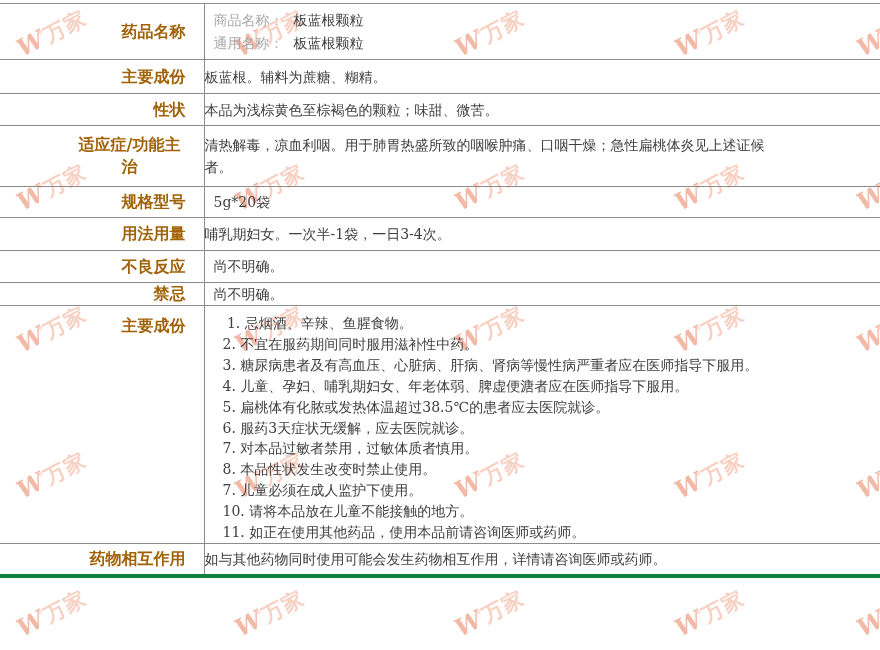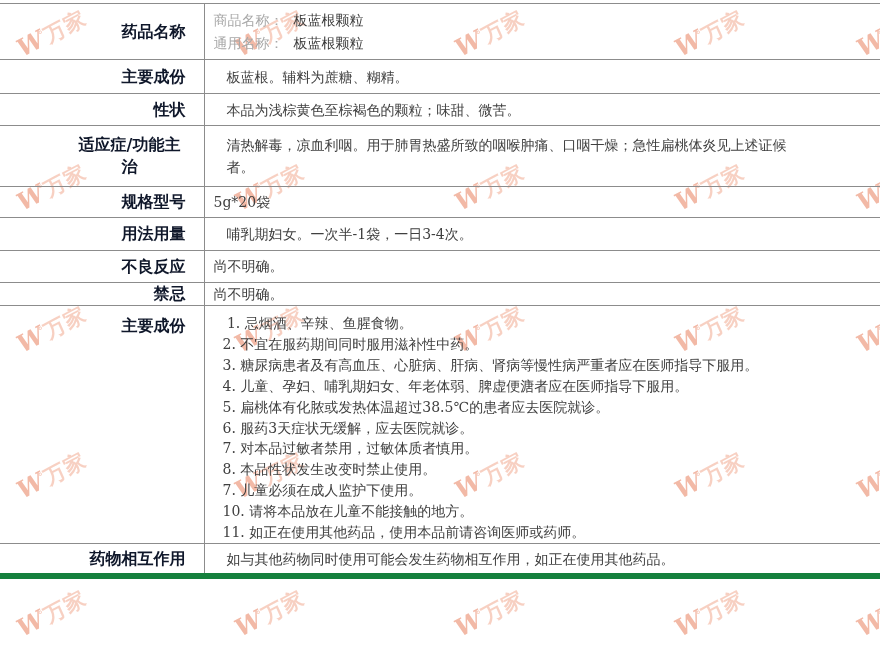--- a/index.html
+++ b/index.html
@@ -35,45 +35,45 @@
   
   table.drug-table {
     position: absolute;
     left: 0; top: 3px;
     width: 880px;
     z-index: 1;
     border-collapse: collapse;
     table-layout: fixed;
   }
   .drug-table tr { border-top: 1px solid #8c8c8c; }
-  .drug-table tr:last-child { border-bottom: 6px solid #15803d; margin-top: 28px; }
+  .drug-table tr:last-child { border-bottom: 4px solid #15803d; margin-top: 28px; }
   .drug-table td { background: transparent; vertical-align: middle; }
   td.label-cell {
     width: 204px;
     border-right: 1px solid #8c8c8c;
     padding-right: 18px;
   }
   .label {
     margin-left: auto;
     width: fit-content;
     text-align: center;
     font-weight: bold;
     font-size: 16px;
-    color: #0f172a;
+    color: #a16207;
     line-height: 22px;
   }
   .label-wrap { max-width: 112px; }
 
   td.content-cell {
     font-size: 14px;
     color: #404040;
     line-height: 20px;
   }
   .pad-sm { padding-left: 9px; }
-  .pad-lg { padding-left: 22px; }
+  .pad-lg { }
 
   
   .row-name   td { height: 56px; }
   .row-ingr   td { height: 34px; }
   .row-char   td { height: 32px; }
   .row-indic  td { height: 61px; }
   .row-spec   td { height: 31px; }
   .row-usage  td { height: 33px; }
   .row-adv    td { height: 32px; font-family: Liberation Serif, serif; }
   .row-taboo  td { height: 18px; }
@@ -217,17 +217,17 @@
       <div class="note-line">10. 请将本品放在儿童不能接触的地方。</div>
       <div class="note-line">11. 如正在使用其他药品，使用本品前请咨询医师或药师。</div>
     </td>
   </tr>
 
   <tr class="row-inter">
     <td class="label-cell">
       <div class="label">药物相互作用</div>
     </td>
     <td class="content-cell pad-lg">
-      <div>如与其他药物同时使用可能会发生药物相互作用，如正在使用其他药品。</div>
+      <div>如与其他药物同时使用可能会发生药物相互作用，详情请咨询医师或药师。</div>
     </td>
   </tr>
 </tbody>
   </table>
 
 </body></html>

